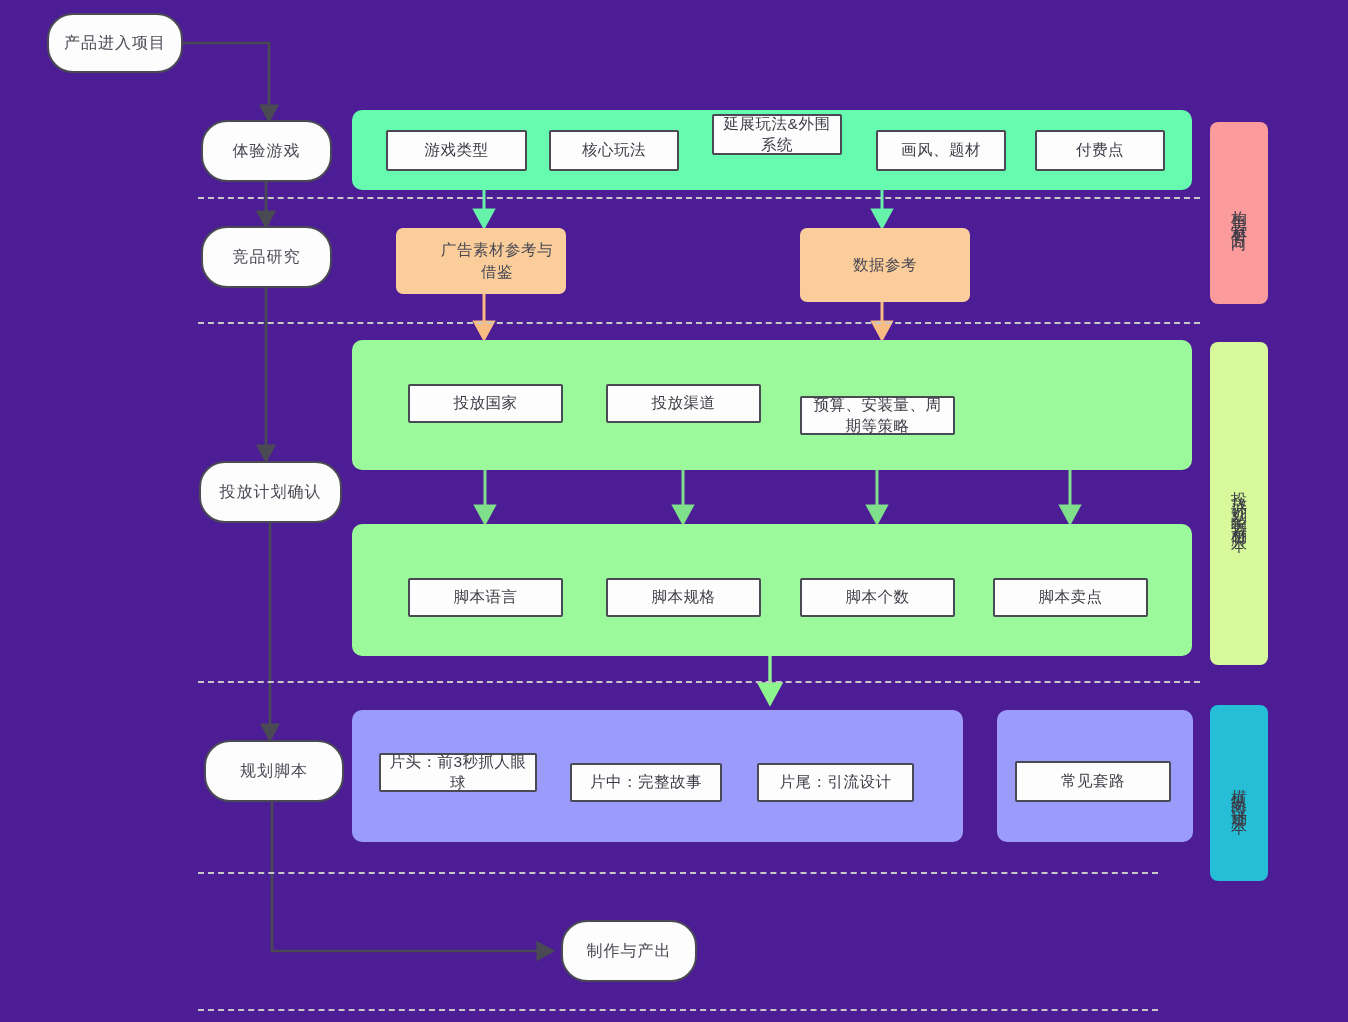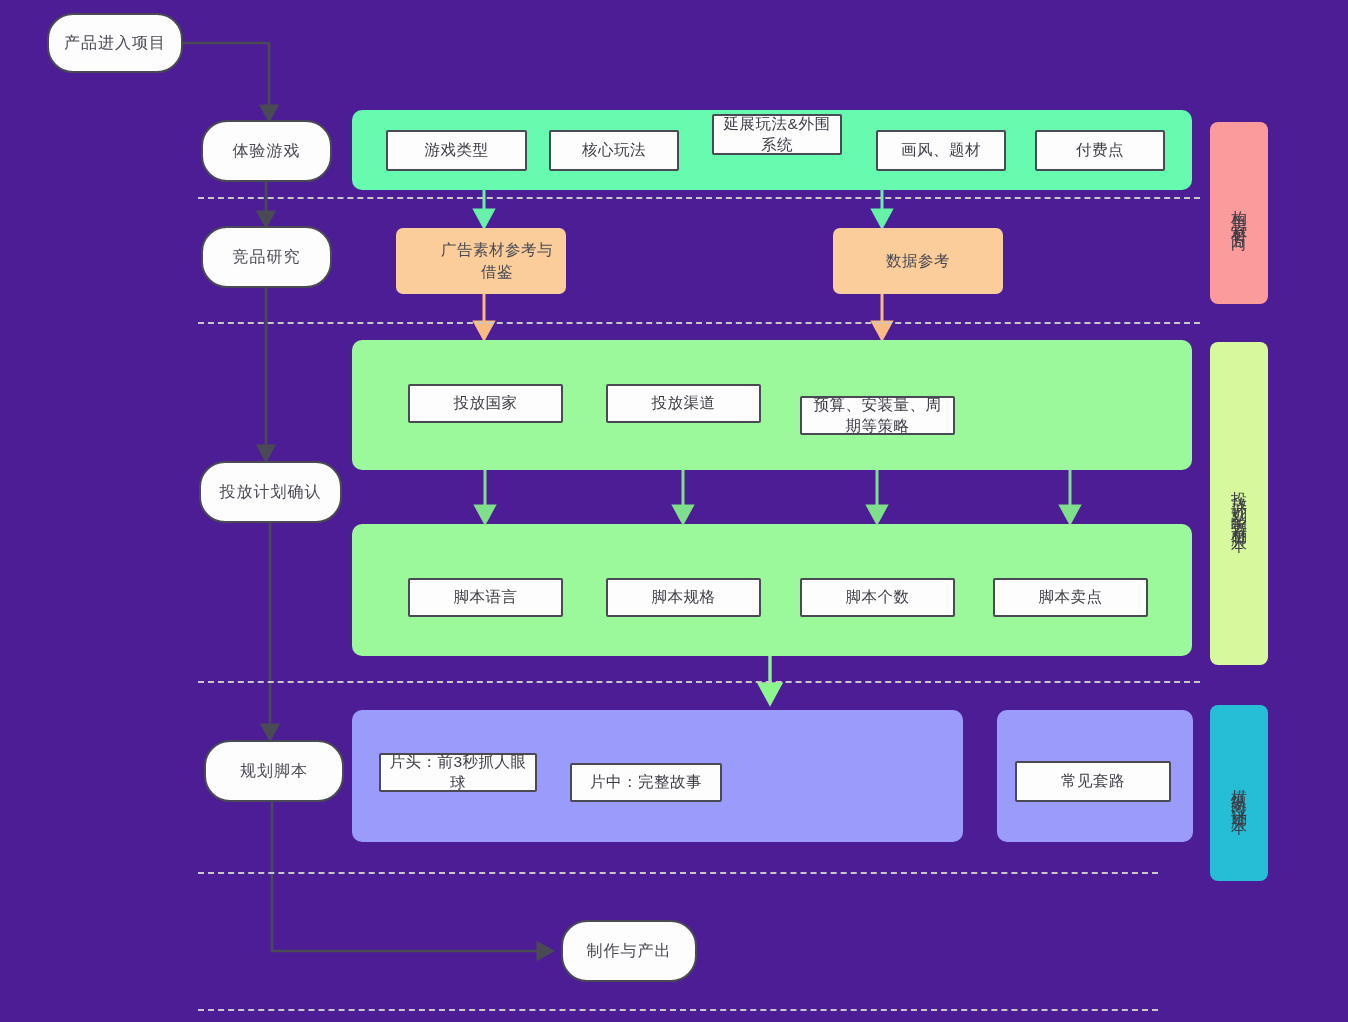--- a/index.html
+++ b/index.html
@@ -175,33 +175,34 @@
   <div class="stadium" style="left:204px; top:740px; width:140px; height:62px;">规划脚本</div>
   <div class="stadium" style="left:561px; top:920px; width:136px; height:62px;">制作与产出</div>
 
   <div class="rbox" style="left:386px; top:130px; width:141px; height:41px;">游戏类型</div>
   <div class="rbox" style="left:549px; top:130px; width:130px; height:41px;">核心玩法</div>
   <div class="rbox" style="left:712px; top:114px; width:130px; height:41px;">延展玩法&amp;外围系统</div>
   <div class="rbox" style="left:876px; top:130px; width:130px; height:41px;">画风、题材</div>
   <div class="rbox" style="left:1035px; top:130px; width:130px; height:41px;">付费点</div>
 
   <div class="obox" style="left:396px; top:228px; width:170px; height:66px; background:#fbcd9b;padding-left:40px;">广告素材参考与借鉴</div>
-  <div class="obox" style="left:800px; top:228px; width:170px; height:66px; background:#fbcd9b;margin-left:33px;">数据参考</div>
+  <div class="obox" style="left:800px; top:228px; width:170px; height:74px; background:#fbcd9b;">数据参考</div>
 
   <div class="rbox" style="left:408px; top:384px; width:155px; height:39px;">投放国家</div>
   <div class="rbox" style="left:606px; top:384px; width:155px; height:39px;">投放渠道</div>
   <div class="rbox" style="left:800px; top:396px; width:155px; height:39px;">预算、安装量、周期等策略</div>
 
   <div class="rbox" style="left:408px; top:578px; width:155px; height:39px;">脚本语言</div>
   <div class="rbox" style="left:606px; top:578px; width:155px; height:39px;">脚本规格</div>
   <div class="rbox" style="left:800px; top:578px; width:155px; height:39px;">脚本个数</div>
   <div class="rbox" style="left:993px; top:578px; width:155px; height:39px;">脚本卖点</div>
 
   <div class="rbox" style="left:379px; top:753px; width:158px; height:39px;">片头：前3秒抓人眼球</div>
   <div class="rbox" style="left:570px; top:763px; width:152px; height:39px;">片中：完整故事</div>
+  <div class="rbox" style="left:757px; top:763px; width:157px; height:39px;">片尾：引流设计</div>
   <div class="rbox" style="left:1015px; top:761px; width:156px; height:41px;">常见套路</div>
 
   <div class="vlabel" style="left:1210px; top:122px; width:58px; height:182px; background:#fb9b9b;">
     <span>构思素材方向</span>
   </div>
   <div class="vlabel" style="left:1210px; top:342px; width:58px; height:323px; background:#d7f99b;">
     <span>投放计划影响素材脚本</span>
   </div>
   <div class="vlabel" style="left:1210px; top:705px; width:58px; height:176px; background:#26bdd7;">
     <span>横纵向设计脚本</span>

